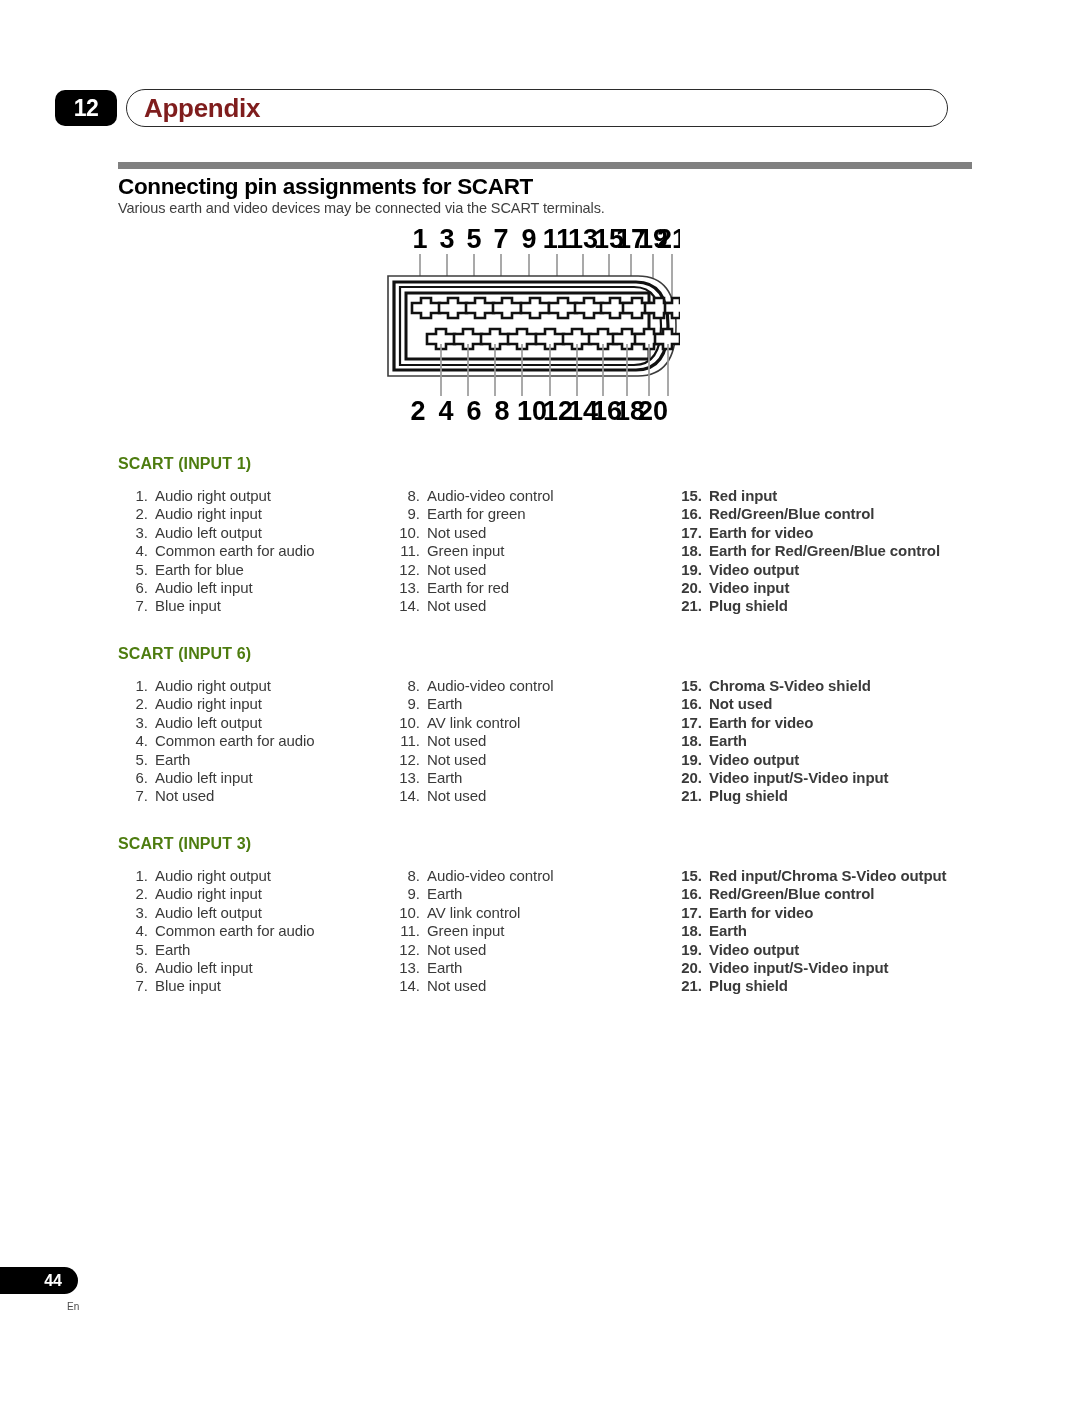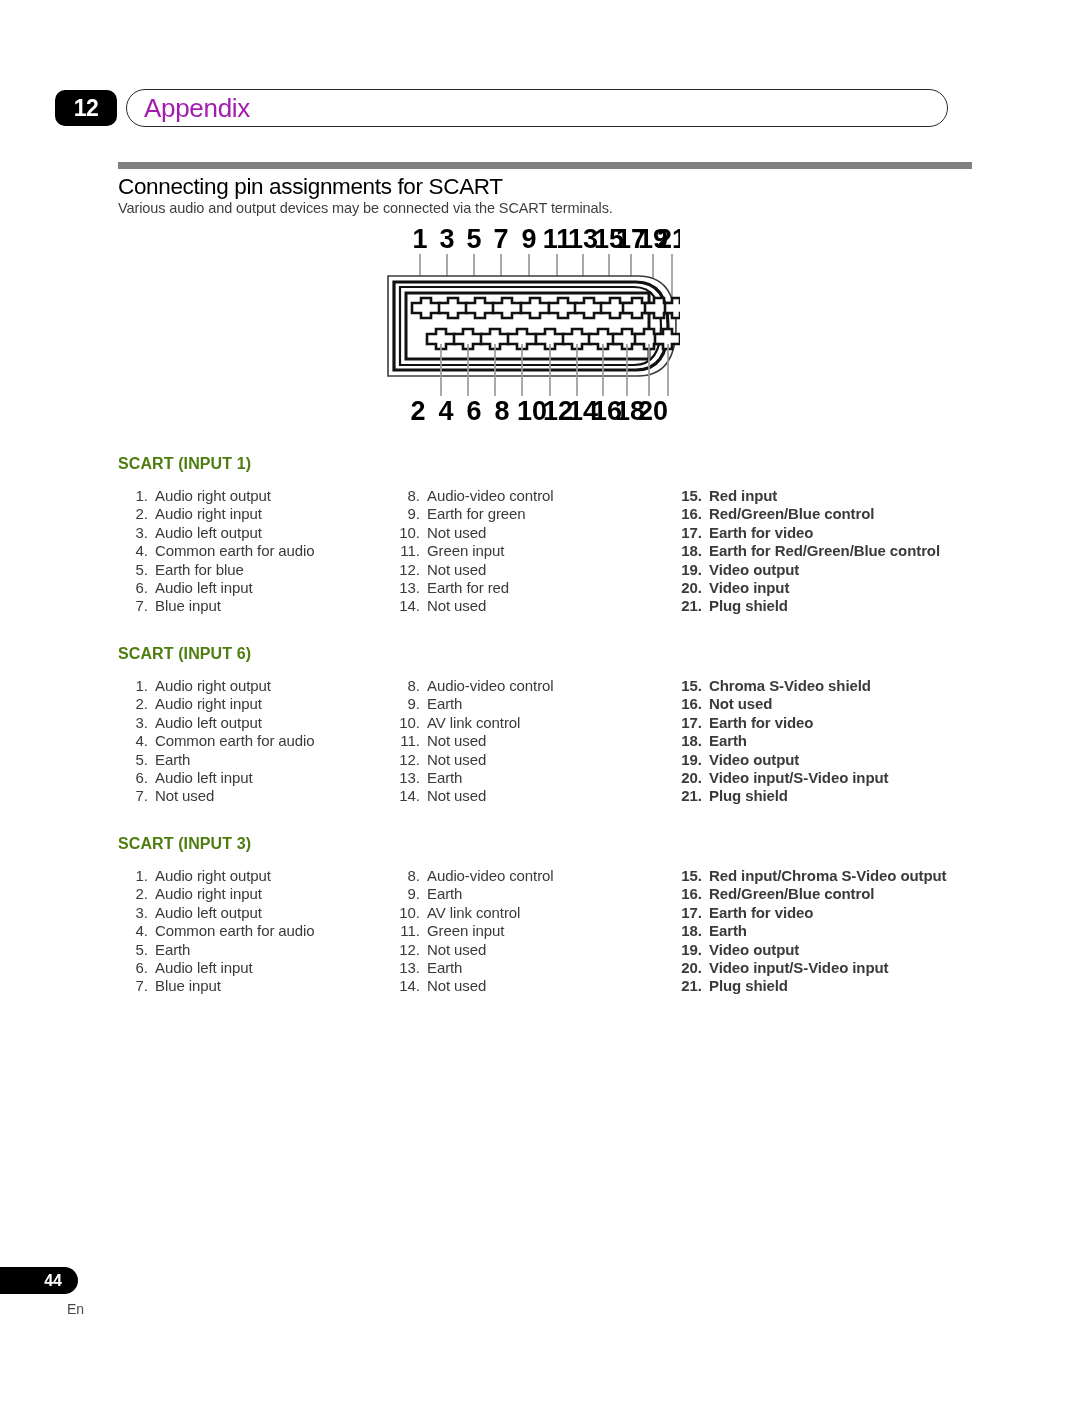--- a/index.html
+++ b/index.html
@@ -50,41 +50,41 @@
     border: 1.6px solid #2b2b2b;
     border-radius: 19px;
     background: #ffffff;
     box-sizing: border-box;
   }
   #chapter-title {
     position: absolute;
     left: 144px;
     top: 4px;
     font-size: 26px;
-    font-weight: normal;
-    color: #a21caf;
+    font-weight: bold;
+    color: #7f1d1d;
     letter-spacing: -0.3px;
     line-height: 32px;
   }
 
   
   #section-rule {
     position: absolute;
     left: 118px;
     top: 162px;
     width: 854px;
     height: 7px;
     background: #808080;
   }
   #section-title {
     position: absolute;
     left: 118px;
     top: 174px;
     font-size: 22.5px;
-    font-weight: normal;
+    font-weight: bold;
     color: #000000;
     letter-spacing: -0.35px;
   }
   #section-subtitle {
     position: absolute;
     left: 118px;
     top: 200px;
     font-size: 14.5px;
     color: #3f3f3f;
     letter-spacing: -0.1px;
@@ -169,36 +169,36 @@
     display: flex;
     align-items: center;
     justify-content: flex-end;
     padding-right: 16px;
     box-sizing: border-box;
   }
   #page-language {
     position: absolute;
     left: 67px;
     top: 1301px;
-    font-size: 14px;
+    font-size: 10px;
     color: #4a4a4a;
   }
 </style>
 </head>
 <body>
 
 <div id="chapter-header">
   <div id="chapter-number-pill">12</div>
   <div id="chapter-title-pill"></div>
   <div id="chapter-title">Appendix</div>
 </div>
 
 <div id="section-rule"></div>
 <div id="section-title">Connecting pin assignments for SCART</div>
-<div id="section-subtitle">Various audio and output devices may be connected via the SCART terminals.</div>
+<div id="section-subtitle">Various earth and video devices may be connected via the SCART terminals.</div>
 
 <div id="scart-diagram">
   <svg width="300" height="205" viewBox="0 0 300 205" xmlns="http://www.w3.org/2000/svg">
 
     <g>
       <text class="pin-label-top" x="40" y="24" text-anchor="middle">1</text>
       <text class="pin-label-top" x="67" y="24" text-anchor="middle">3</text>
       <text class="pin-label-top" x="94" y="24" text-anchor="middle">5</text>
       <text class="pin-label-top" x="121" y="24" text-anchor="middle">7</text>
       <text class="pin-label-top" x="149" y="24" text-anchor="middle">9</text>

